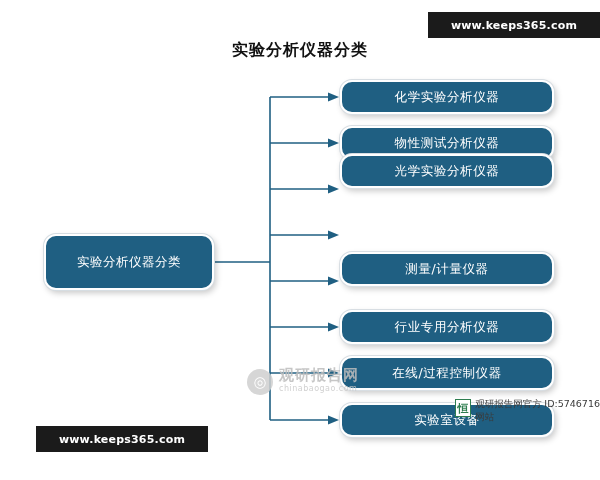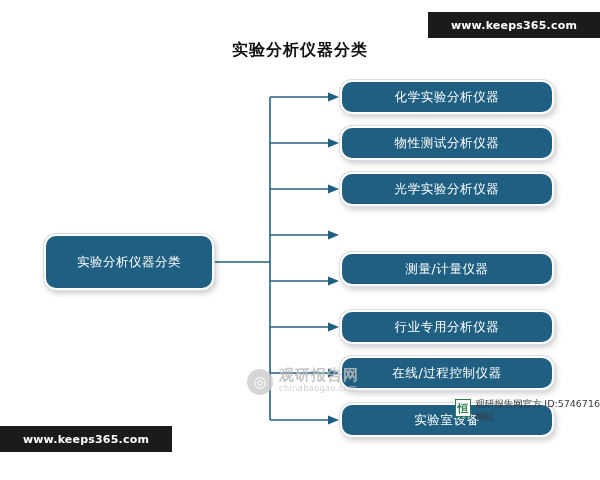--- a/index.html
+++ b/index.html
@@ -17,20 +17,21 @@
     position:absolute;
     background:#1b1b1b;
     color:#ffffff;
     font-size:11px;
     font-weight:bold;
     letter-spacing:.2px;
     display:flex;
     align-items:center;
     justify-content:center;
     font-family:"DejaVu Sans","Liberation Sans",sans-serif;
+    margin-left:36px;
   }
   #wm-top{right:0;top:12px;width:172px;height:26px;}
   #wm-bottom{left:0;bottom:28px;width:172px;height:26px;}
 
   
   #chart-title{
     position:absolute;
     left:0;top:40px;width:600px;
     text-align:center;
     font-size:16px;
@@ -152,21 +153,21 @@
       <polygon points="339,420 328,415.5 328,424.5"></polygon>
     </g>
   </svg>
 
   <div id="chart-title">实验分析仪器分类</div>
 
   <div class="node" id="root-node">实验分析仪器分类</div>
 
   <div class="node leaf" style="top:80px">化学实验分析仪器</div>
   <div class="node leaf" style="top:126px">物性测试分析仪器</div>
-  <div class="node leaf" style="top:172px">光学实验分析仪器</div>
+  <div class="node leaf" style="top:154px">光学实验分析仪器</div>
   <div class="node leaf" style="top:252px">测量/计量仪器</div>
   <div class="node leaf" style="top:310px">行业专用分析仪器</div>
   <div class="node leaf" style="top:356px">在线/过程控制仪器</div>
   <div class="node leaf" style="top:403px">实验室设备</div>
 
   <div id="center-watermark">
     <div class="logo-circle">◎</div>
     <div class="wm-text">
       <div class="wm-cn">观研报告网</div>
       <div class="wm-en">chinabaogao.com</div>

